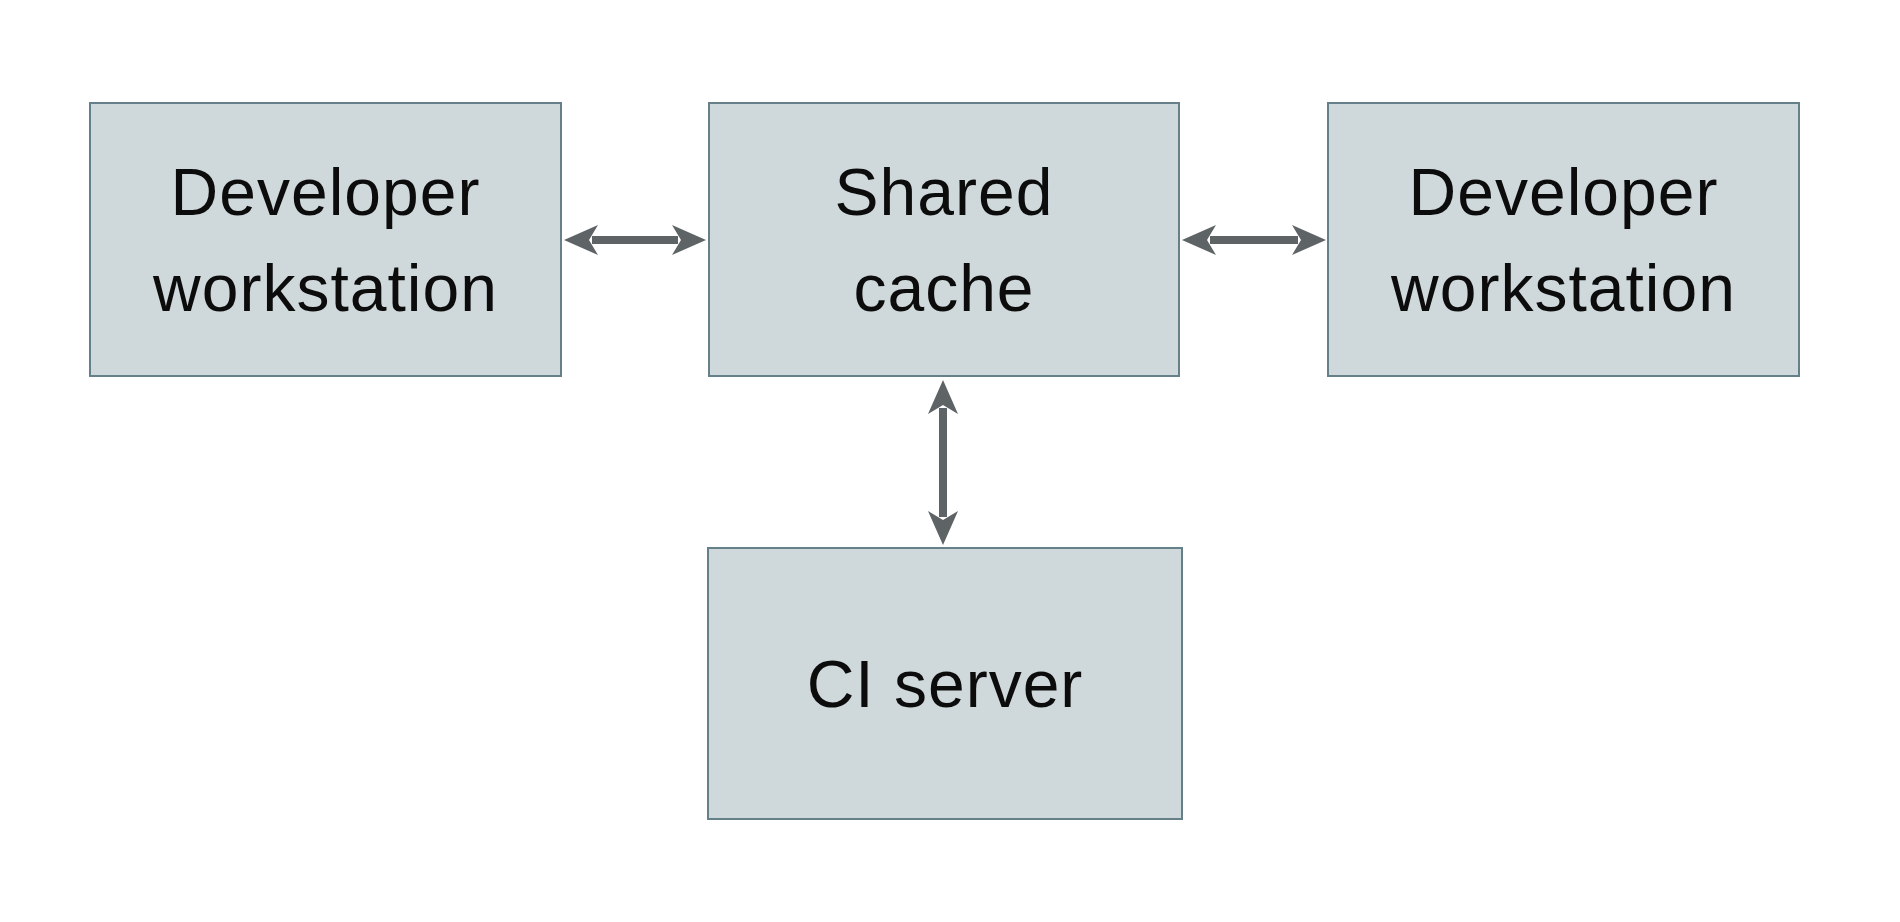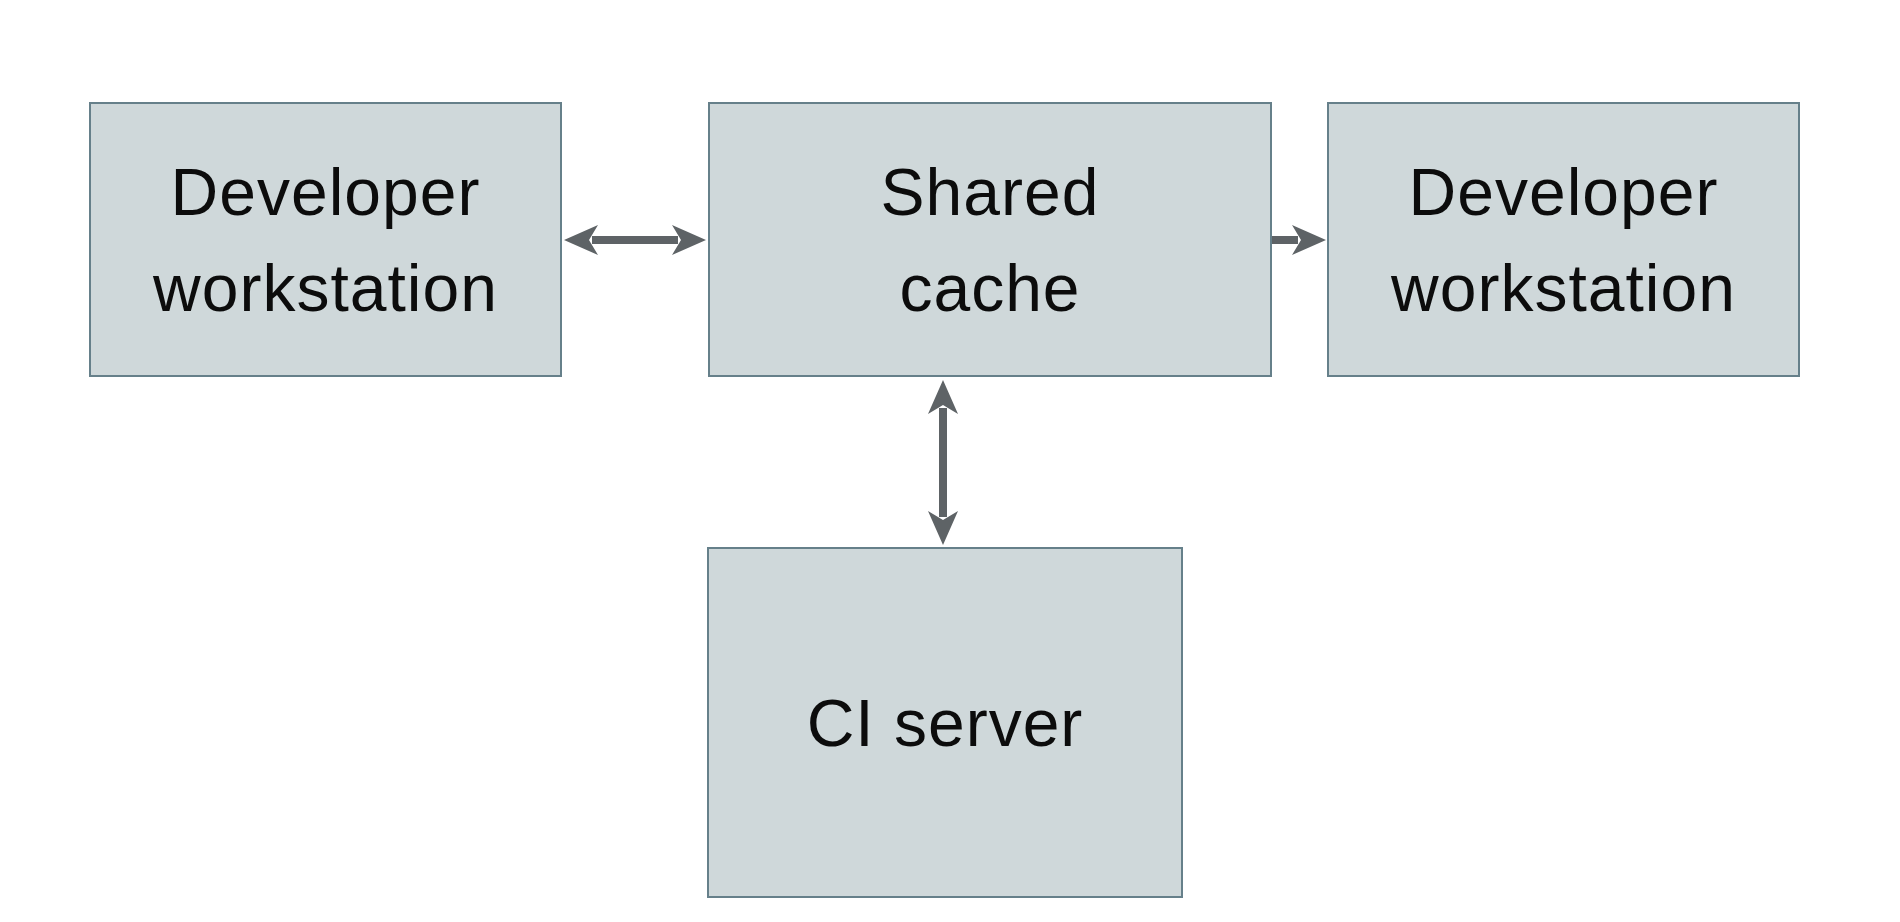--- a/index.html
+++ b/index.html
@@ -35,23 +35,23 @@
   }
   .node-label {
     white-space: pre-line;
     font-size: 66px;
     line-height: 96px;
     letter-spacing: 1px;
     color: var(--text);
     font-weight: 400;
   }
   .node-dev-left   { left: 89px;   top: 102px; width: 473px; height: 275px; }
-  .node-shared     { left: 708px;  top: 102px; width: 564px; height: 275px; }
+  .node-shared     { left: 708px;  top: 102px; width: 472px; height: 275px; }
   .node-dev-right  { left: 1327px; top: 102px; width: 473px; height: 275px; }
-  .node-ci         { left: 707px;  top: 547px; width: 476px; height: 351px; }
+  .node-ci         { left: 707px;  top: 547px; width: 476px; height: 273px; }
   .connector-layer {
     position: absolute;
     left: 0; top: 0;
     width: 1900px;
     height: 922px;
     pointer-events: none;
   }
   .connector-layer path { fill: var(--arrow); }
   .connector-layer line { stroke: var(--arrow); stroke-width: 8px; }
 </style>

